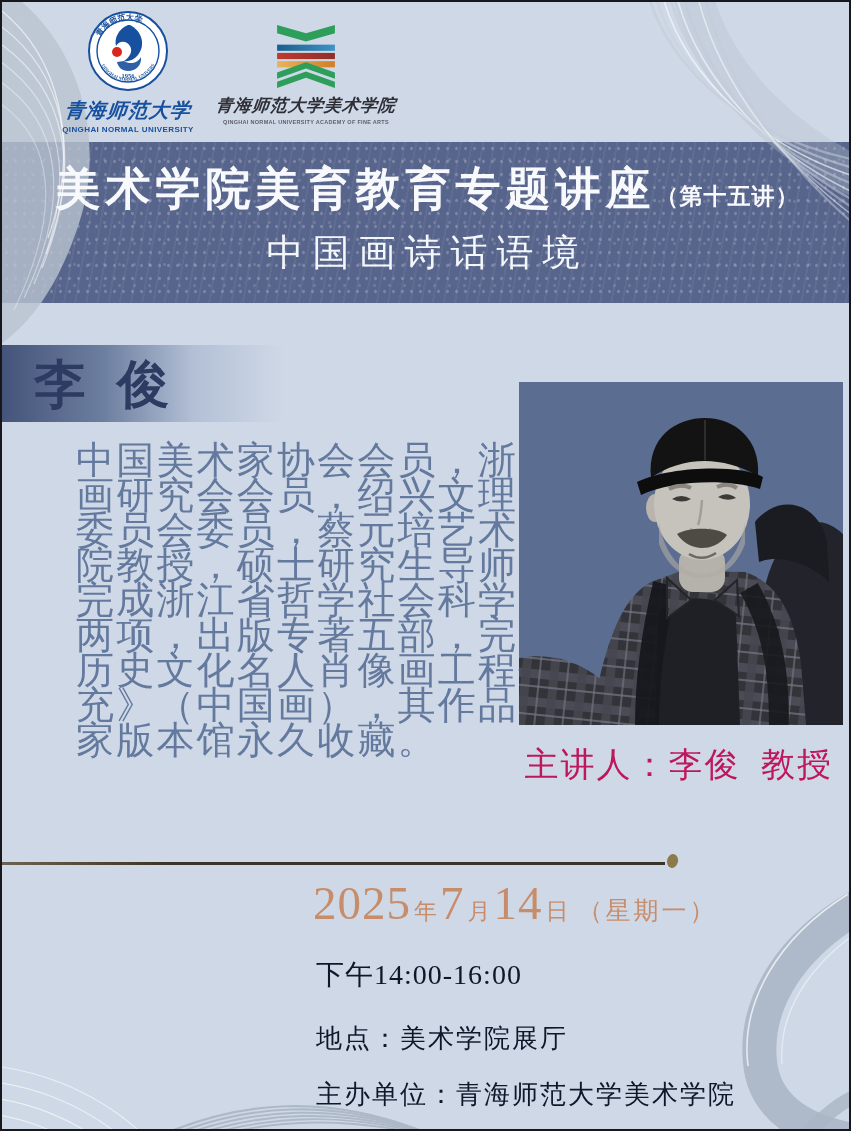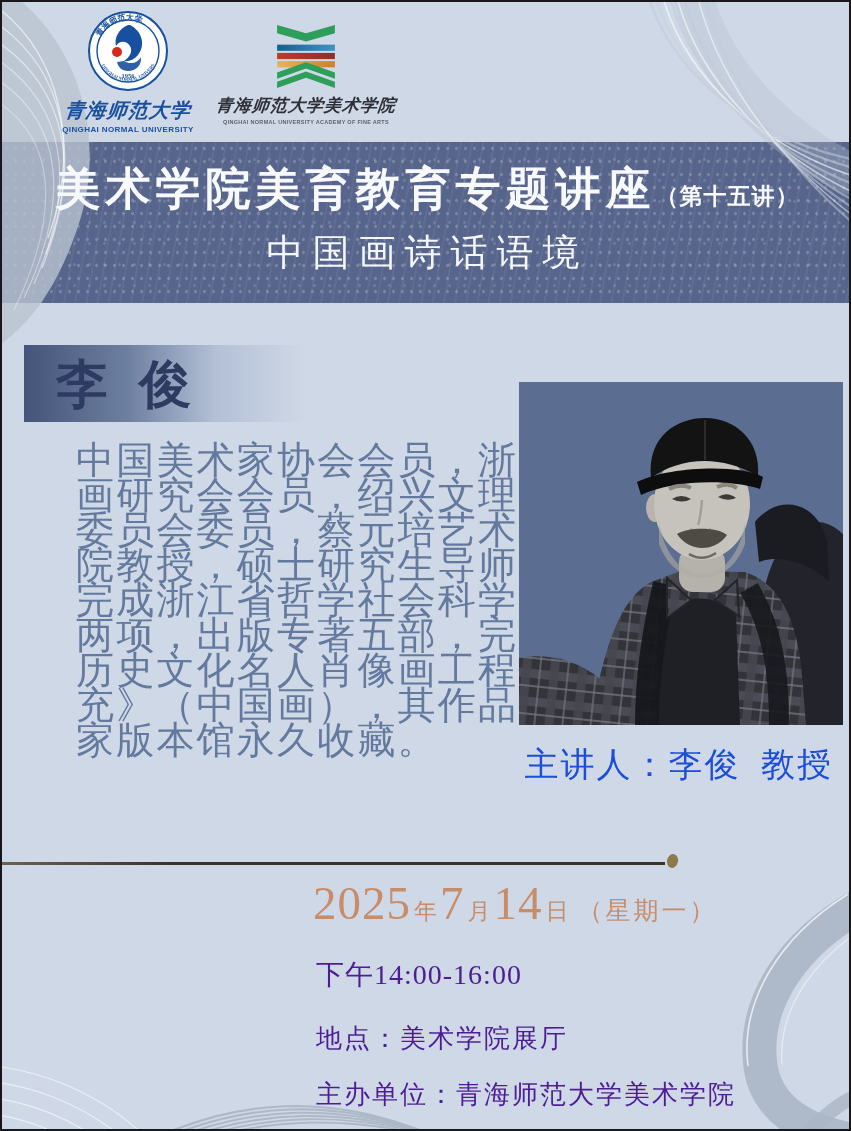--- a/index.html
+++ b/index.html
@@ -33,49 +33,48 @@
   }
   .band-text{left:0; top:140px; width:851px; height:161px; text-align:center; z-index:3; position:absolute;}
   .title-row{margin-top:17px; color:#f8f9fc; font-weight:600; font-size:45px; letter-spacing:5px; white-space:nowrap;}
   .title-note{font-size:23px; letter-spacing:1px; font-weight:600;}
   .subtitle{margin-top:9px; color:#f3f6fa; font-size:37px; letter-spacing:9px; font-weight:500;}
 
   
   .name-band{
     left:0; top:343px; width:640px; height:77px;
     background:linear-gradient(90deg,#44547a 0%, #6d7fa0 16%, #b3c0d6 30%, #cfd8e6 44%);
-    margin-left:22px;
   }
   .speaker-name{
     position:absolute; left:32px; top:0; height:77px; line-height:80px;
     font-size:52px; font-weight:bold; color:#2d3a61; word-spacing:14px; letter-spacing:2px;
   }
 
   
   .bio{
     left:28px; top:441px; width:505px;
     font-size:38px; line-height:35px; letter-spacing:2.2px;
     color:#64799e; white-space:pre;margin-left:46px;
   }
 
   
   .photo{left:517px; top:380px; width:324px; height:343px;}
-  .caption{right:16px; top:740px; font-size:34px; color:#1d4ed8; letter-spacing:2px; word-spacing:10px; white-space:nowrap;}
+  .caption{right:16px; top:740px; font-size:34px; color:#be185d; letter-spacing:2px; word-spacing:10px; white-space:nowrap;}
 
   
   .divider{left:0; top:860px; width:663px; height:3px; background:linear-gradient(90deg,#6b6350,#3a3426 25%,#3a3426);}
   .divider-dot{left:665px; top:852px; width:11px; height:14px; border-radius:50%; background:#8c7a4d; transform:rotate(14deg);}
 
   
   .date-row{left:311px; top:874px; white-space:nowrap; color:#c78d6a;}
   .date-row span{vertical-align:baseline;}
   .date-num{font-size:47px; letter-spacing:1px;}
   .date-unit{font-size:23px; padding:0 3px;}
   .date-week{font-size:25px; letter-spacing:3px; padding-left:6px;text-align:right;}
-  .sched{color:#4c1d95; white-space:nowrap;}
+  .sched{color:#0f172a; white-space:nowrap;}
   .time-line{left:314px; top:954px; font-size:28px; letter-spacing:1px;}
   .loc-line{left:314px; top:1019px; font-size:26px; letter-spacing:2px;}
   .org-line{left:314px; top:1075px; font-size:26px; letter-spacing:2px;}
 </style>
 </head>
 <body>
 
 <div class="poster">
 
   <div class="band"></div>

